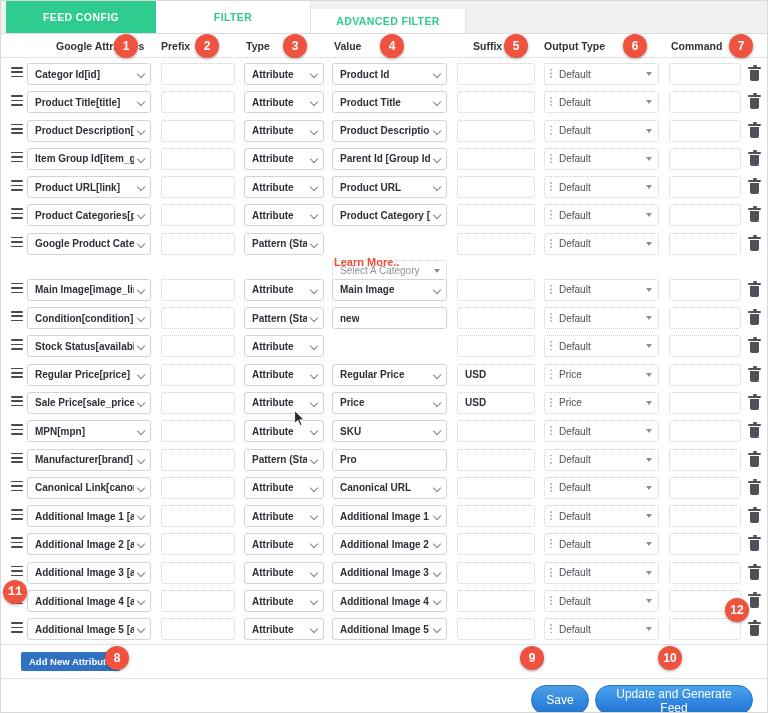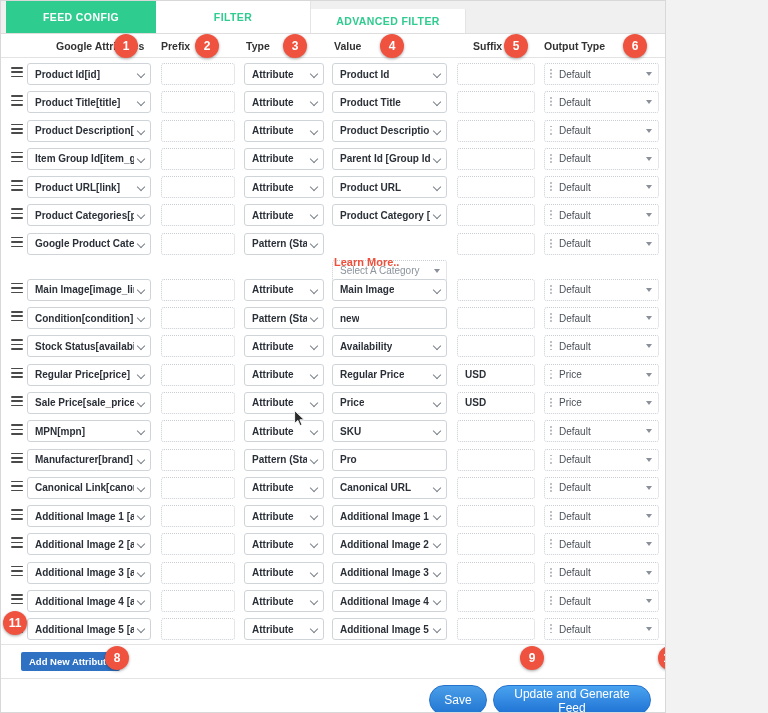--- a/index.html
+++ b/index.html
@@ -5,21 +5,21 @@
   * { box-sizing: border-box; }
   html, body {
     margin: 0; padding: 0;
     width: 768px; height: 713px;
     background: #f2f2f2;
     font-family: "Liberation Sans", sans-serif;
     overflow: hidden;
   }
   #app {
     position: relative;
-    width: 666px; height: 713px;
+    width: 768px; height: 713px;
     background: #ef4444;
     border: 1px solid #d8d8d8;
     overflow: hidden;
   }
 
   
   .tabbar {
     display: flex;
     height: 33px;
     background: #f0f0f0;
@@ -287,21 +287,21 @@
     </div>
 
   <div class="rows" id="rowsHost">
       <div class="row">
         <div class="handle">
           <i></i>
           <i></i>
           <i></i>
         </div>
         <div class="fld c-attr bold">
-          <span class="txt">Product Id[id]</span>
+          <span class="txt">Categor Id[id]</span>
           <span class="caret chev"></span>
         </div>
         <div class="fld c-prefix dotted bold">
           <span class="txt"></span>
         </div>
         <div class="fld c-type bold">
           <span class="txt">Attribute</span>
           <span class="caret chev"></span>
         </div>
         <div class="fld c-value bold">
@@ -637,24 +637,20 @@
         </div>
         <div class="fld c-attr bold">
           <span class="txt">Stock Status[availability</span>
           <span class="caret chev"></span>
         </div>
         <div class="fld c-prefix dotted bold">
           <span class="txt"></span>
         </div>
         <div class="fld c-type bold">
           <span class="txt">Attribute</span>
-          <span class="caret chev"></span>
-        </div>
-        <div class="fld c-value bold">
-          <span class="txt">Availability</span>
           <span class="caret chev"></span>
         </div>
         <div class="fld c-suffix dotted bold">
           <span class="txt"></span>
         </div>
         <div class="fld c-output dotted" style="color: rgb(74, 80, 88);">
           <span class="txt">Default</span>
           <span class="dots"></span>
           <span class="caret tri"></span>
         </div>
@@ -1061,21 +1057,21 @@
       <div class="badge" style="left: 113px; top: 33px;">1</div>
       <div class="badge" style="left: 194px; top: 33px;">2</div>
       <div class="badge" style="left: 282px; top: 33px;">3</div>
       <div class="badge" style="left: 379px; top: 33px;">4</div>
       <div class="badge" style="left: 503px; top: 33px;">5</div>
       <div class="badge" style="left: 622px; top: 33px;">6</div>
       <div class="badge" style="left: 728px; top: 33px;">7</div>
       <div class="badge" style="left: 104px; top: 645px;">8</div>
       <div class="badge" style="left: 519px; top: 645px;">9</div>
       <div class="badge" style="left: 657px; top: 645px;">10</div>
-      <div class="badge" style="left: 2px; top: 610px;">11</div>
+      <div class="badge" style="left: 2px; top: 579px; font-family: Liberation Mono, monospace;">11</div>
       <div class="badge" style="left: 724px; top: 597px;">12</div>
     </div>
 
   <div class="cursor" id="cursorEl" style="left: 293px; top: 409px;">
     <svg width="12" height="17" viewBox="0 0 12 17">
       <path d="M0.6,0.6 L0.6,13.4 L3.9,10.4 L6.0,15.6 L8.0,14.8 L5.9,9.8 L10.2,9.8 Z" fill="#2b2b2b" stroke="#ffffff" stroke-width="0.9"></path>
     </svg>
   </div>
 
 </div>

